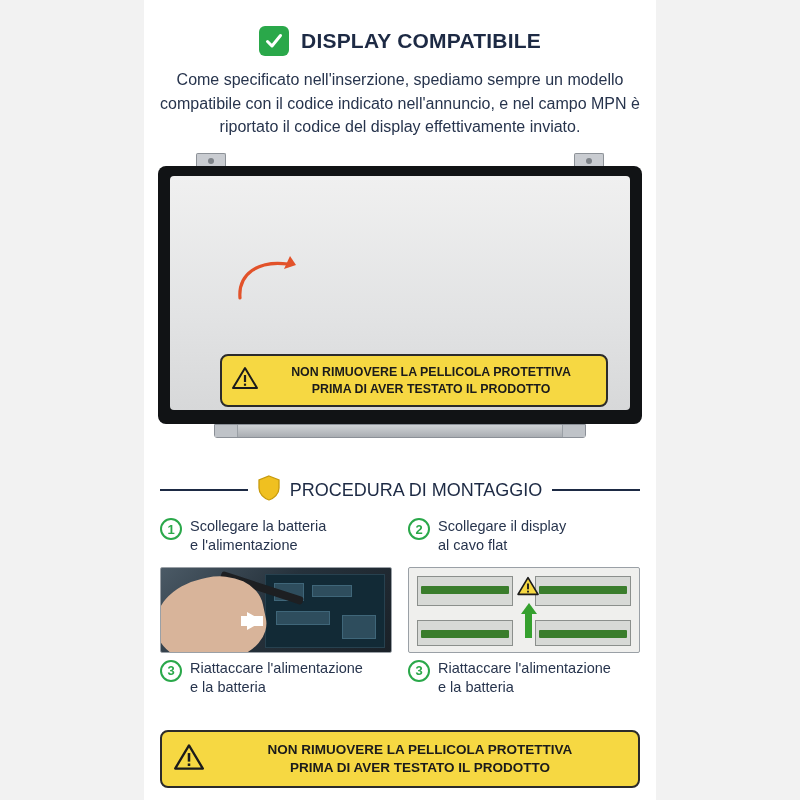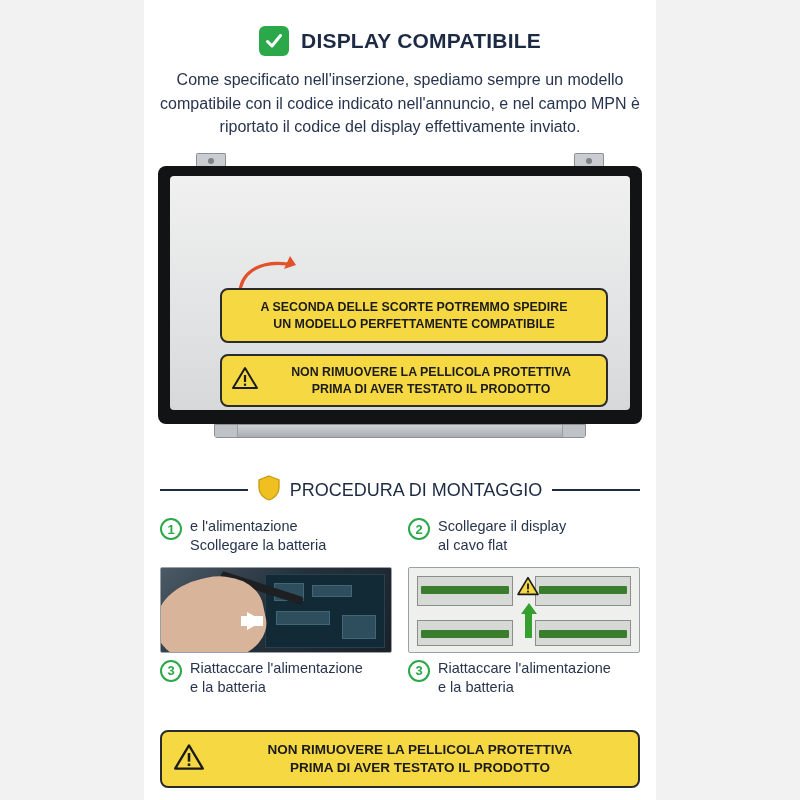--- a/index.html
+++ b/index.html
@@ -329,24 +329,20 @@
       <div class="screen-outer">
         <div class="screen-inner">
 
           <span class="arrow-curve">
             <svg width="70" height="50" viewBox="0 0 70 50">
               <path d="M8 46 C6 22, 26 8, 56 12" fill="none" stroke="#e2522a" stroke-width="3.2" stroke-linecap="round"></path>
               <path d="M58 4 L64 13 L52 17 Z" fill="#e2522a"></path>
             </svg>
           </span>
 
-          <div class="note first">
-            <div>A SECONDA DELLE SCORTE POTREMMO SPEDIRE</div>
-            <div>UN MODELLO PERFETTAMENTE COMPATIBILE</div>
-          </div>
 
           <div class="note second">
             <span class="warn-tri">
               <svg width="26" height="24" viewBox="0 0 26 24">
                 <path d="M13 2 L25 22 L1 22 Z" fill="#f6d842" stroke="#1b1b1b" stroke-width="2" stroke-linejoin="round"></path>
                 <rect x="11.9" y="9" width="2.2" height="7" fill="#1b1b1b"></rect>
                 <rect x="11.9" y="17.6" width="2.2" height="2.2" fill="#1b1b1b"></rect>
               </svg>
             </span>
             <div class="note-txt">
@@ -370,22 +366,22 @@
       </span>
       <div class="section-title">PROCEDURA DI MONTAGGIO</div>
       <div class="rule"></div>
     </div>
 
     <div class="steps">
 
       <div class="step">
         <div class="num">1</div>
         <div class="step-text">
+          <div>Scollegare la batteria</div>
           <div>e l'alimentazione</div>
-          <div>Scollegare la batteria</div>
         </div>
       </div>
 
       <div class="step">
         <div class="num">2</div>
         <div class="step-text">
           <div>Scollegare il display</div>
           <div>al cavo flat</div>
         </div>
       </div>

